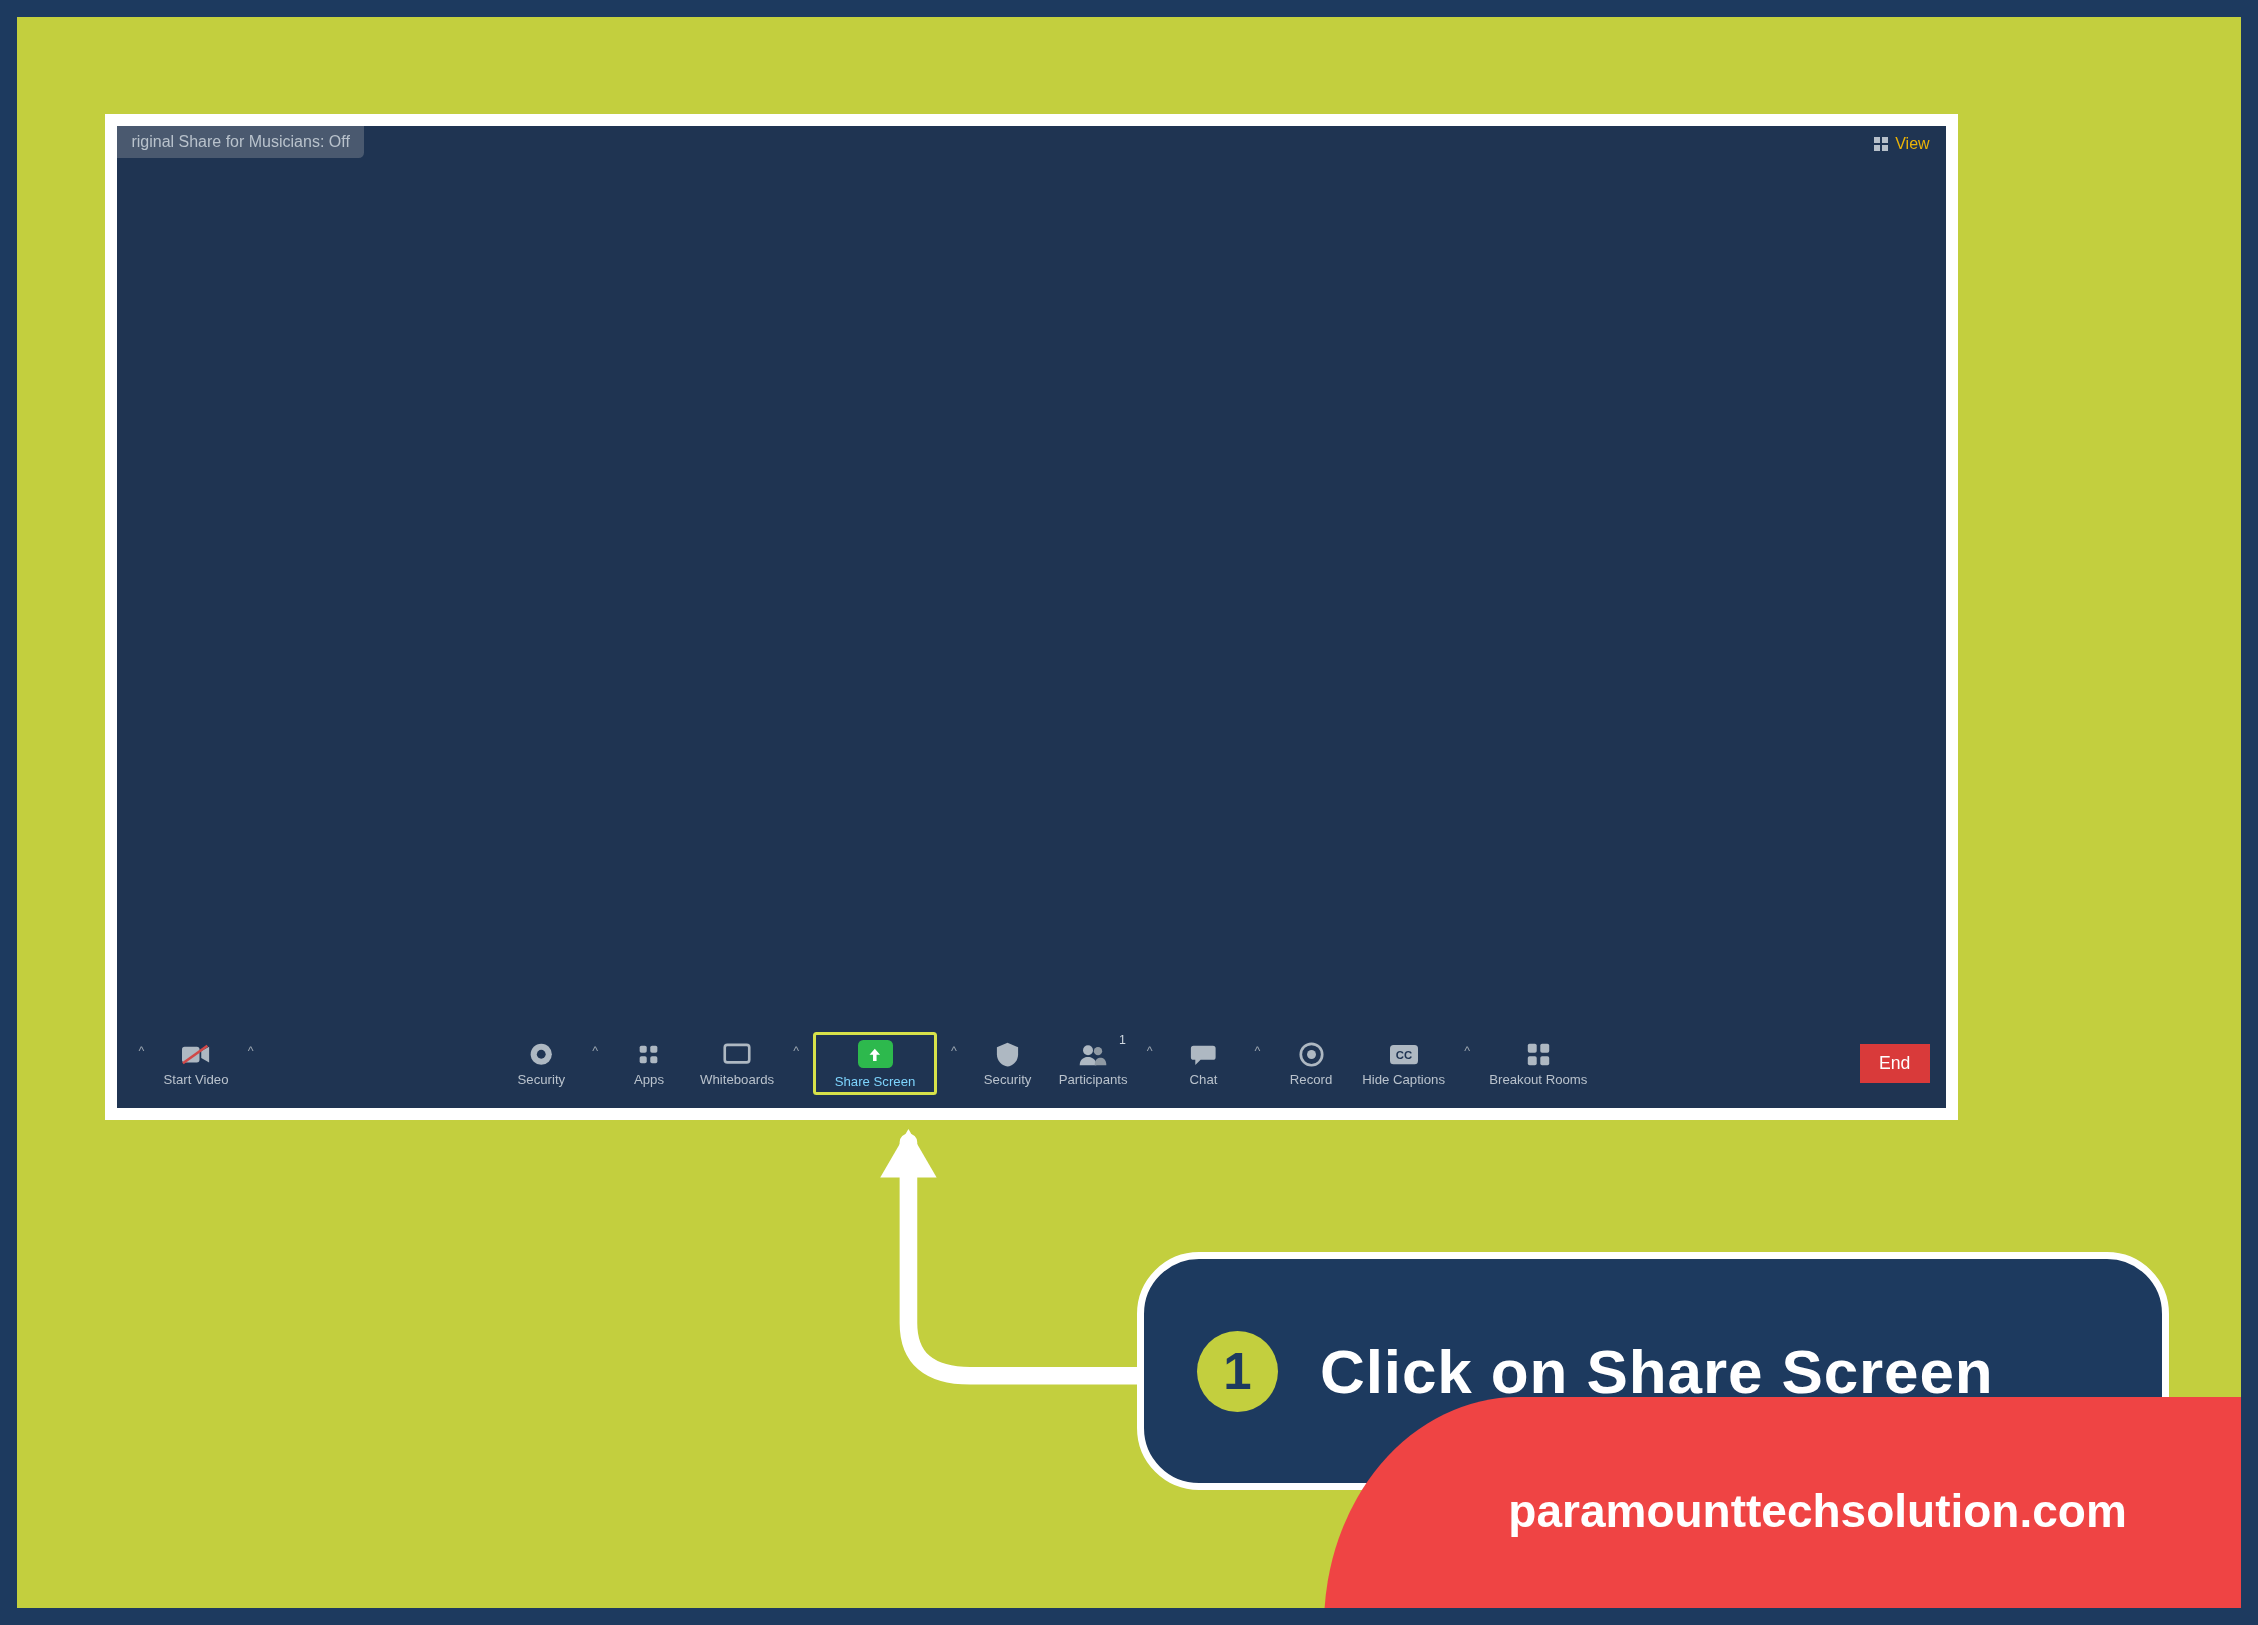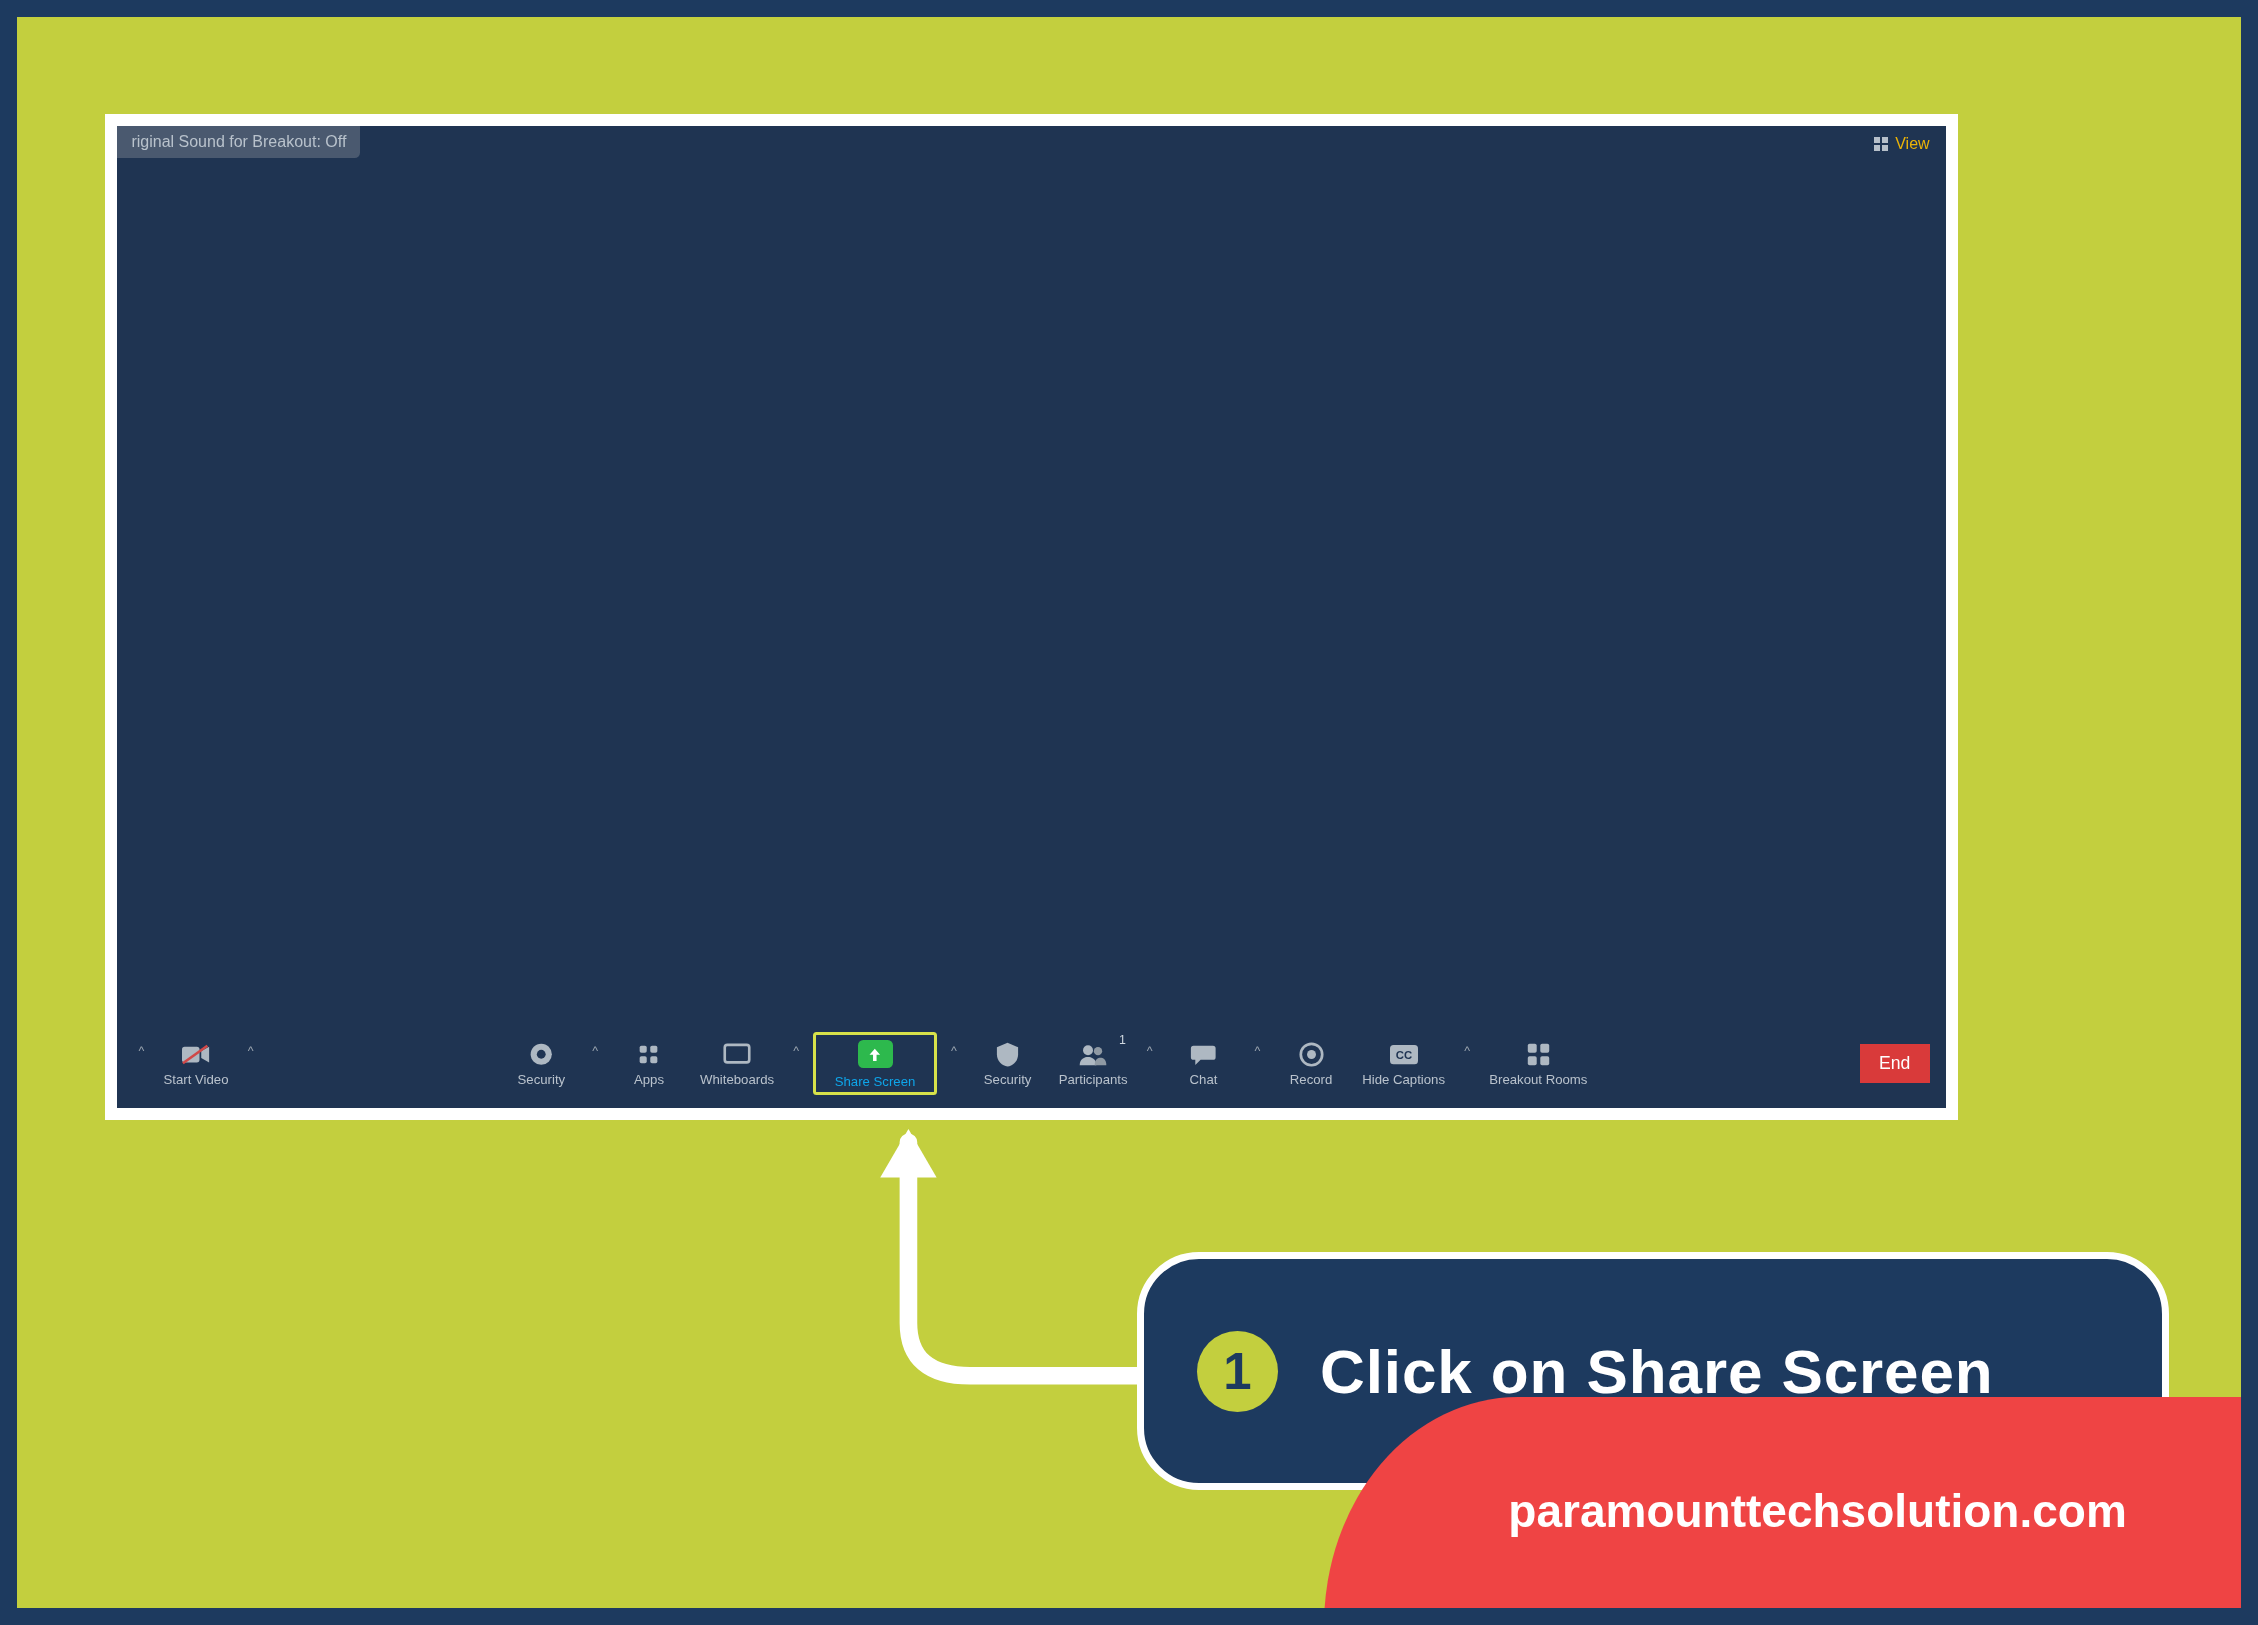--- a/index.html
+++ b/index.html
@@ -108,21 +108,21 @@
     border-radius: 3.5px;
     padding: 5.3px 8.8px 3.5px 8.8px;
     min-width: 124px;
   }
   .share-item .ico-wrap {
     width: 35px; height: 28px;
     background: #2db94d;
     border-radius: 5.3px;
     display: flex; align-items: center; justify-content: center;
   }
-  .share-item .lbl { color: #0ea5e9; }
+  .share-item .lbl { color: #7dd3fc; }
   .end-btn {
     background: #d93a3a;
     color: #ffffff;
     border-radius: 0;
     padding: 8.8px 19.4px;
     font-size: 17.6px;
     margin-left: 21px;
     filter: blur(0.3px);
   }
   svg { display: block; }
@@ -184,21 +184,21 @@
 </style>
 </head>
 <body>
 
 <div class="outer-frame">
 
   <div class="screenshot-wrapper">
     <div class="zoom-window">
 
       <div class="audio-status">
-        <span>riginal Sound for Breakout: Off</span>
+        <span>riginal Share for Musicians: Off</span>
       </div>
 
       <div class="view-toggle">
         <span class="grid-ico">
             <i></i>
             <i></i>
             <i></i>
             <i></i>
           </span>
         <span>View</span>

